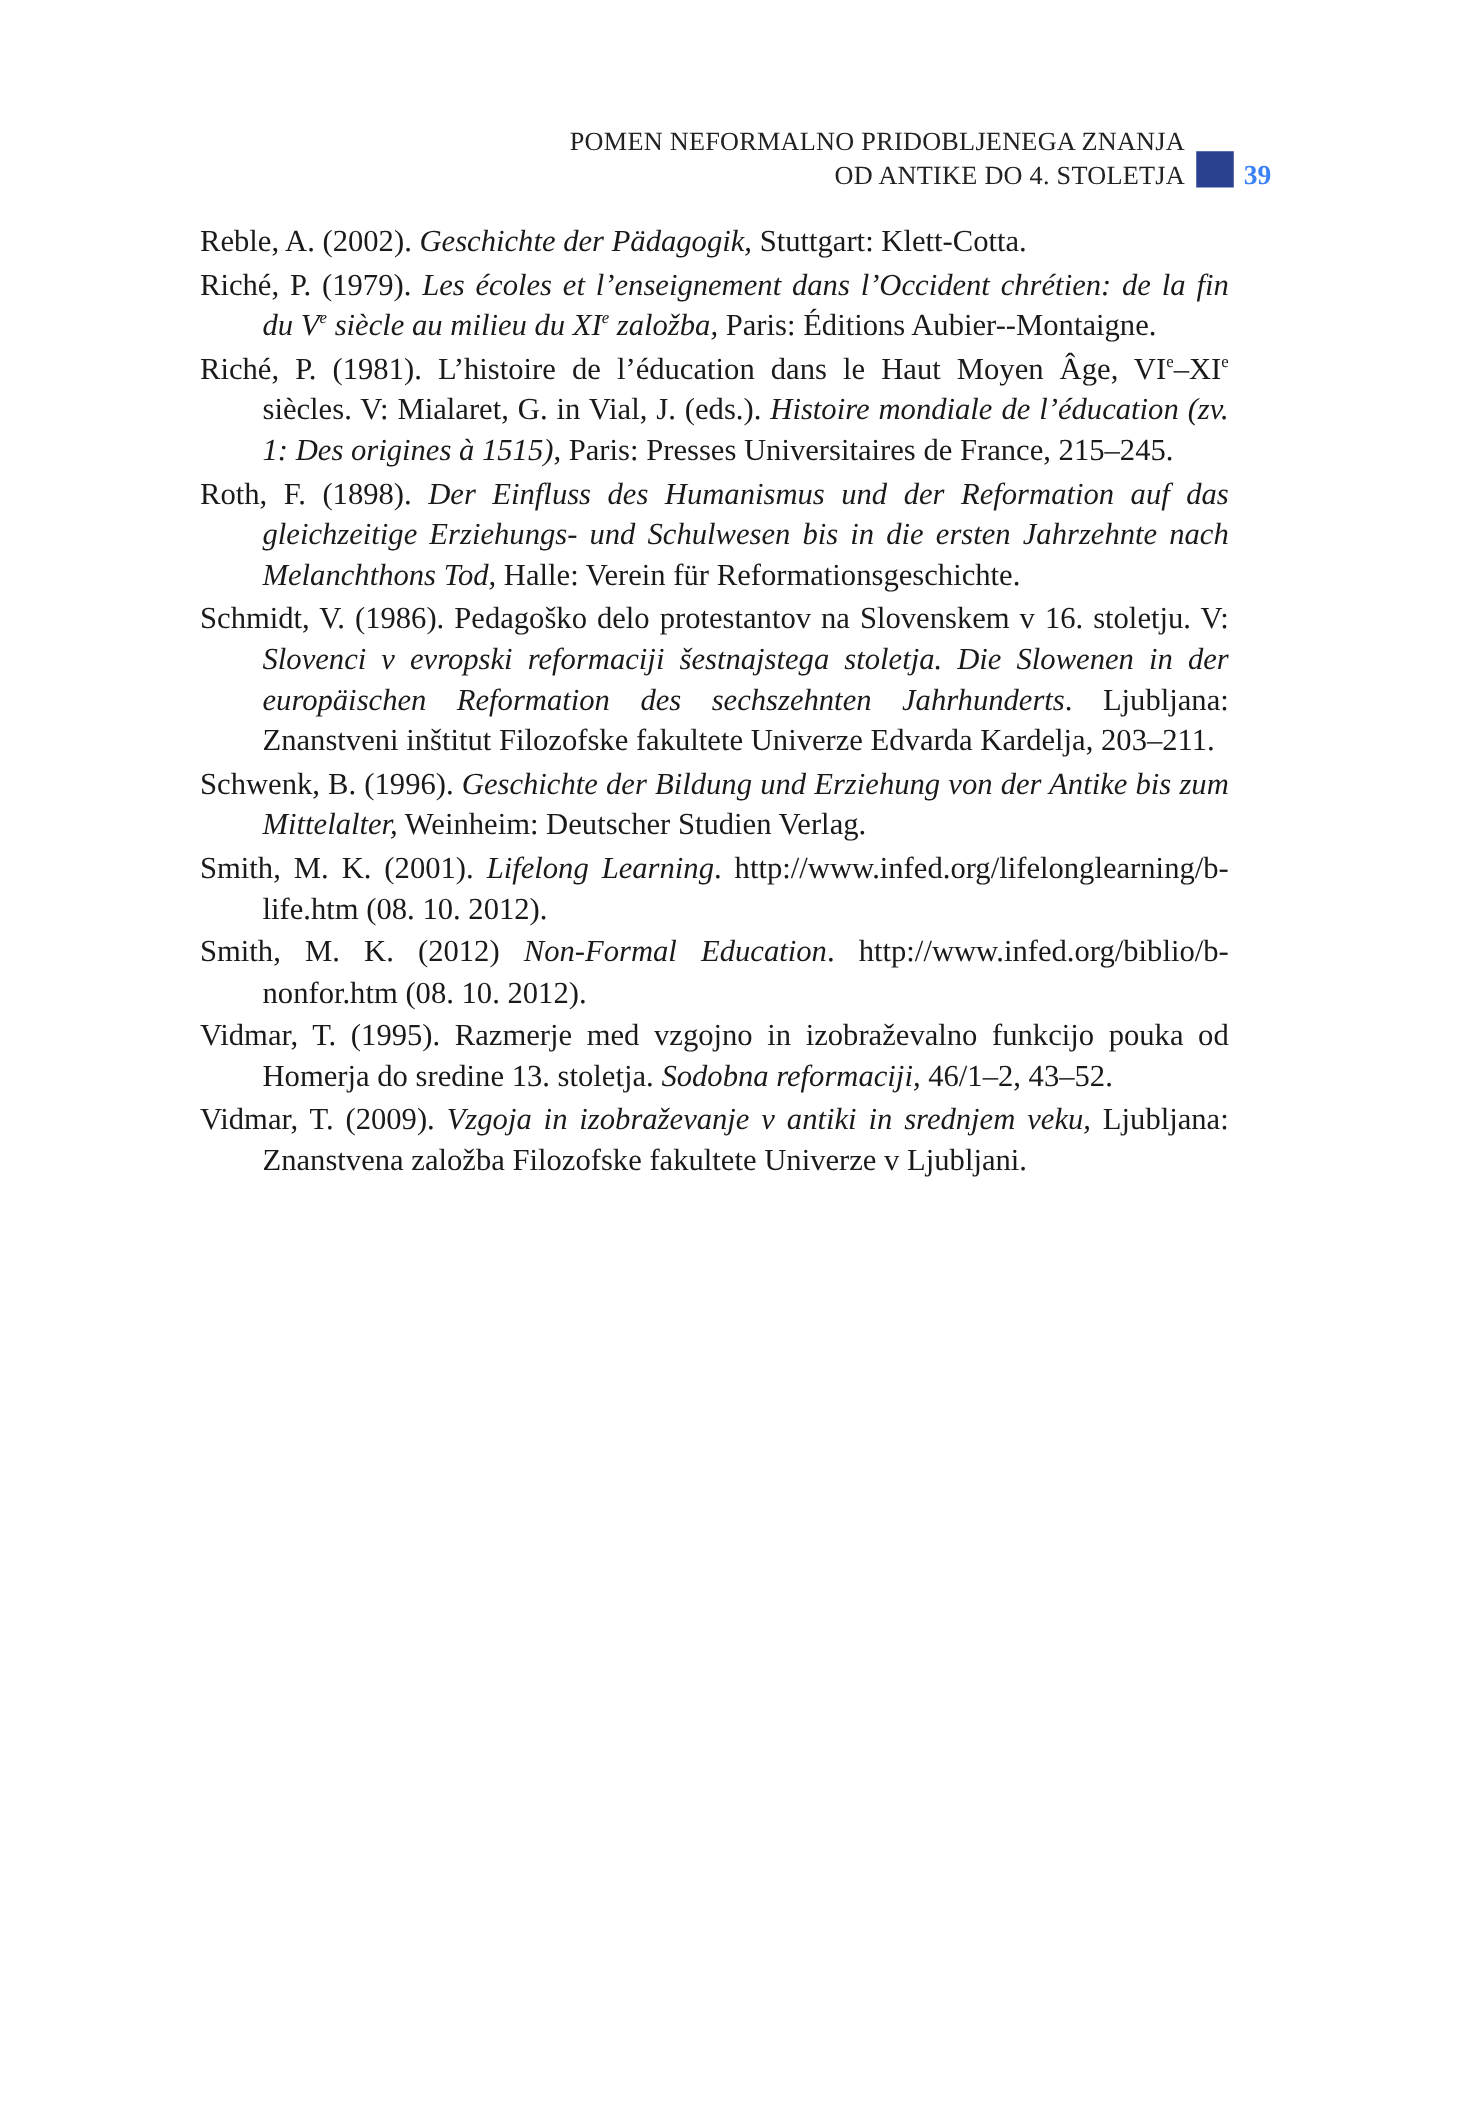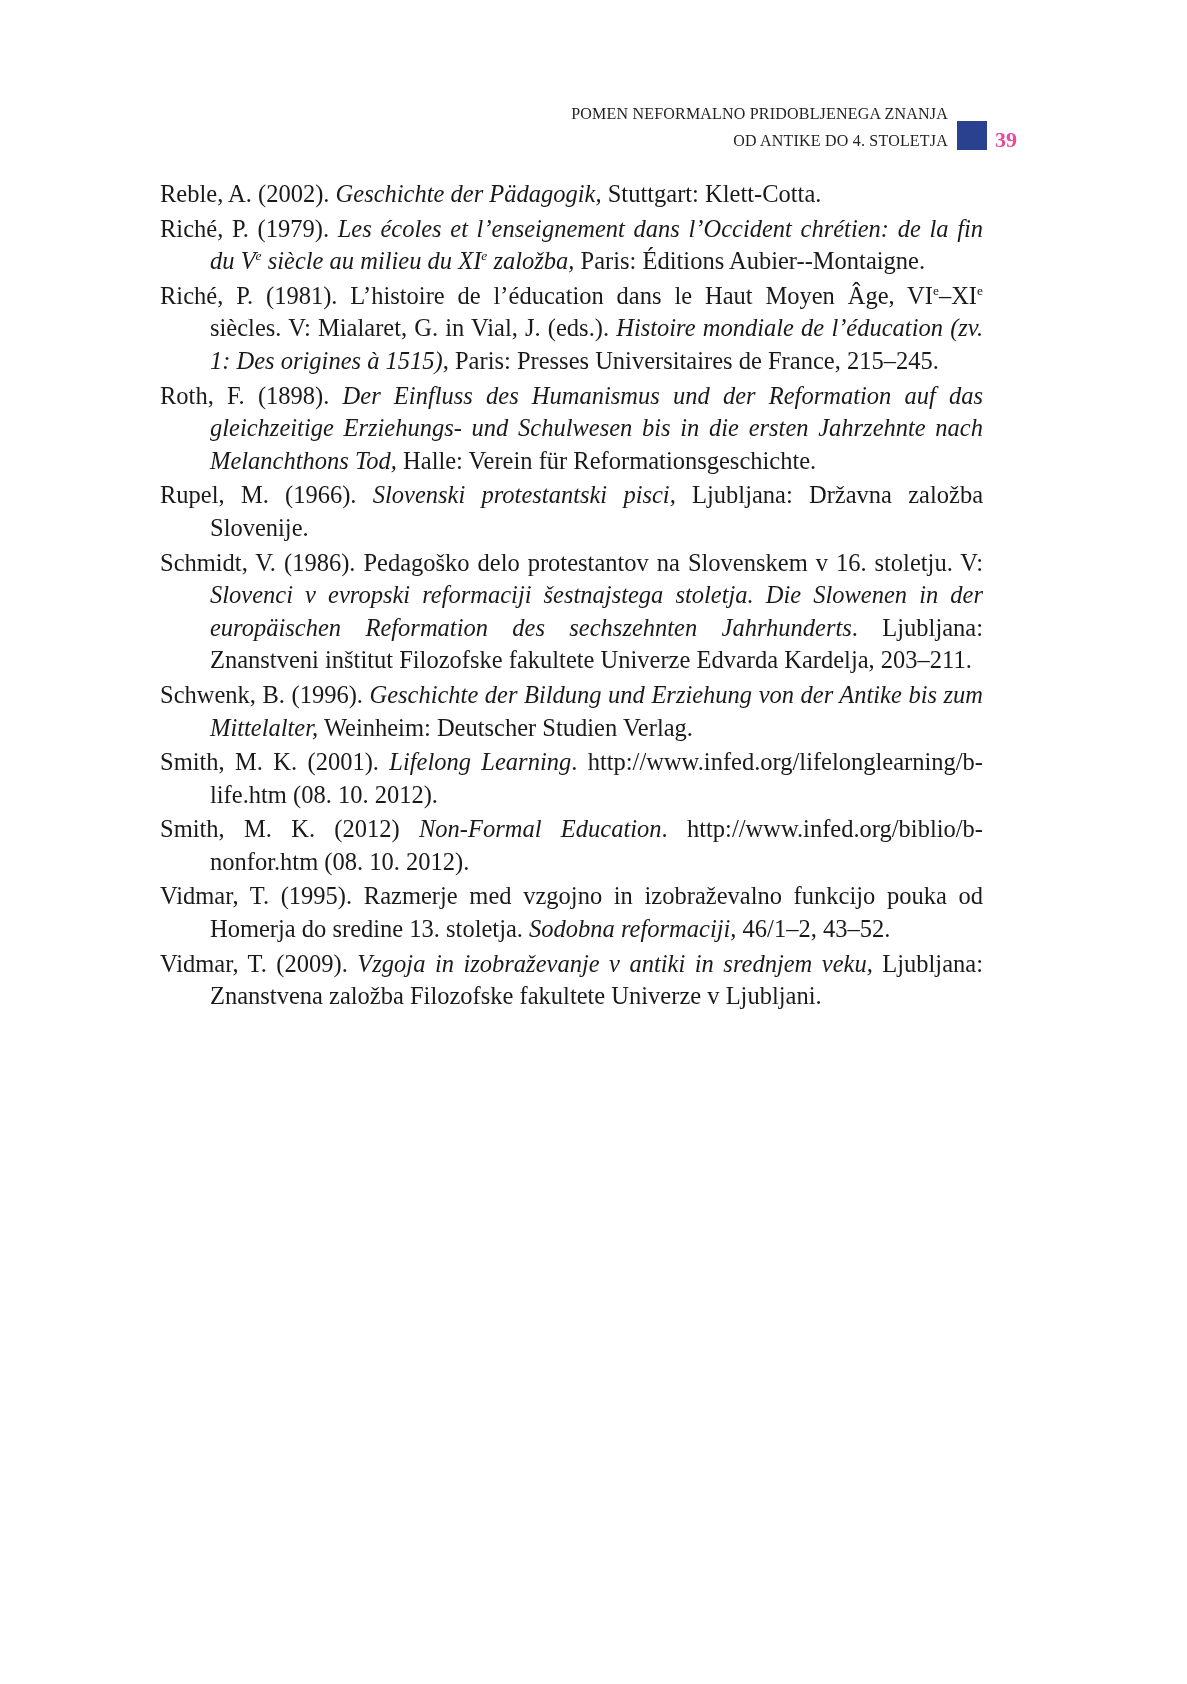--- a/index.html
+++ b/index.html
@@ -13,42 +13,42 @@
       position: relative;
       overflow: hidden;
       color: #1a1a1a;
       font-family: "Liberation Serif", "DejaVu Serif", serif;
     }
     .running-head {
       position: absolute;
       top: 100px;
       right: 239px;
       text-align: right;
-      font-size: 16px;
+      font-size: 21px;
       line-height: 27px;
       letter-spacing: 0.2px;
       color: #222;
     }
     .running-head .line { display: block; white-space: nowrap; }
     .head-square {
       position: absolute;
       left: 957px;
       top: 121px;
       width: 30px;
       height: 29px;
       background: #2a4190;
     }
     .page-number {
       position: absolute;
       left: 995px;
       top: 127px;
       font-size: 22px;
       font-weight: bold;
       line-height: 26px;
-      color: #ec4899;
+      color: #3b82f6;
     }
     .refs {
       position: absolute;
       left: 160px;
       top: 178px;
       width: 823px;
       font-size: 24.5px;
       line-height: 32.6px;
     }
     .ref {
@@ -68,20 +68,19 @@
   <span class="line">OD ANTIKE DO 4. STOLETJA</span>
 </header>
 <div class="head-square" style="background: rgb(42, 65, 144);"></div>
 <div class="page-number">39</div>
 
 <section class="refs" id="refs">
     <p class="ref"><span>Reble, A. (2002). </span><i>Geschichte der Pädagogik,</i><span> Stuttgart: Klett-Cotta.</span></p>
     <p class="ref"><span>Riché, P. (1979). </span><i>Les écoles et l’enseignement dans l’Occident chrétien: de la fin du V</i><sup style="font-style: italic;">e</sup><i> siècle au milieu du XI</i><sup style="font-style: italic;">e</sup><i> založba,</i><span> Paris: Éditions Aubier--Montaigne.</span></p>
     <p class="ref"><span>Riché, P. (1981). L’histoire de l’éducation dans le Haut Moyen Âge, VI</span><sup>e</sup><span>–XI</span><sup>e</sup><span> siècles. V: Mialaret, G. in Vial, J. (eds.). </span><i>Histoire mondiale de l’éducation (zv. 1: Des origines à 1515)</i><span>, Paris: Presses Universitaires de France, 215–245.</span></p>
     <p class="ref"><span>Roth, F. (1898). </span><i>Der Einfluss des Humanismus und der Reformation auf das gleichzeitige Erziehungs- und Schulwesen bis in die ersten Jahrzehnte nach Melanchthons Tod,</i><span> Halle: Verein für Reformationsgeschichte.</span></p>
-    <p class="ref"><span>Rupel, M. (1966). </span><i>Slovenski protestantski pisci,</i><span> Ljubljana: Državna založba Slovenije.</span></p>
     <p class="ref"><span>Schmidt, V. (1986). Pedagoško delo protestantov na Slovenskem v 16. stoletju. V: </span><i>Slovenci v evropski reformaciji šestnajstega stoletja. Die Slowenen in der europäischen Reformation des sechszehnten Jahrhunderts</i><span>. Ljubljana: Znanstveni inštitut Filozofske fakultete Univerze Edvarda Kardelja, 203–211.</span></p>
     <p class="ref"><span>Schwenk, B. (1996). </span><i>Geschichte der Bildung und Erziehung von der Antike bis zum Mittelalter,</i><span> Weinheim: Deutscher Studien Verlag.</span></p>
     <p class="ref"><span>Smith, M. K. (2001). </span><i>Lifelong Learning</i><span>. http://www.infed.org/lifelonglearning/b-life.htm (08. 10. 2012).</span></p>
     <p class="ref"><span>Smith, M. K. (2012) </span><i>Non-Formal Education</i><span>. http://www.infed.org/biblio/b-nonfor.htm (08. 10. 2012).</span></p>
     <p class="ref"><span>Vidmar, T. (1995). Razmerje med vzgojno in izobraževalno funkcijo pouka od Homerja do sredine 13. stoletja. </span><i>Sodobna reformaciji,</i><span> 46/1–2, 43–52.</span></p>
     <p class="ref"><span>Vidmar, T. (2009). </span><i>Vzgoja in izobraževanje v antiki in srednjem veku,</i><span> Ljubljana: Znanstvena založba Filozofske fakultete Univerze v Ljubljani.</span></p>
   </section>
 
 </body></html>

